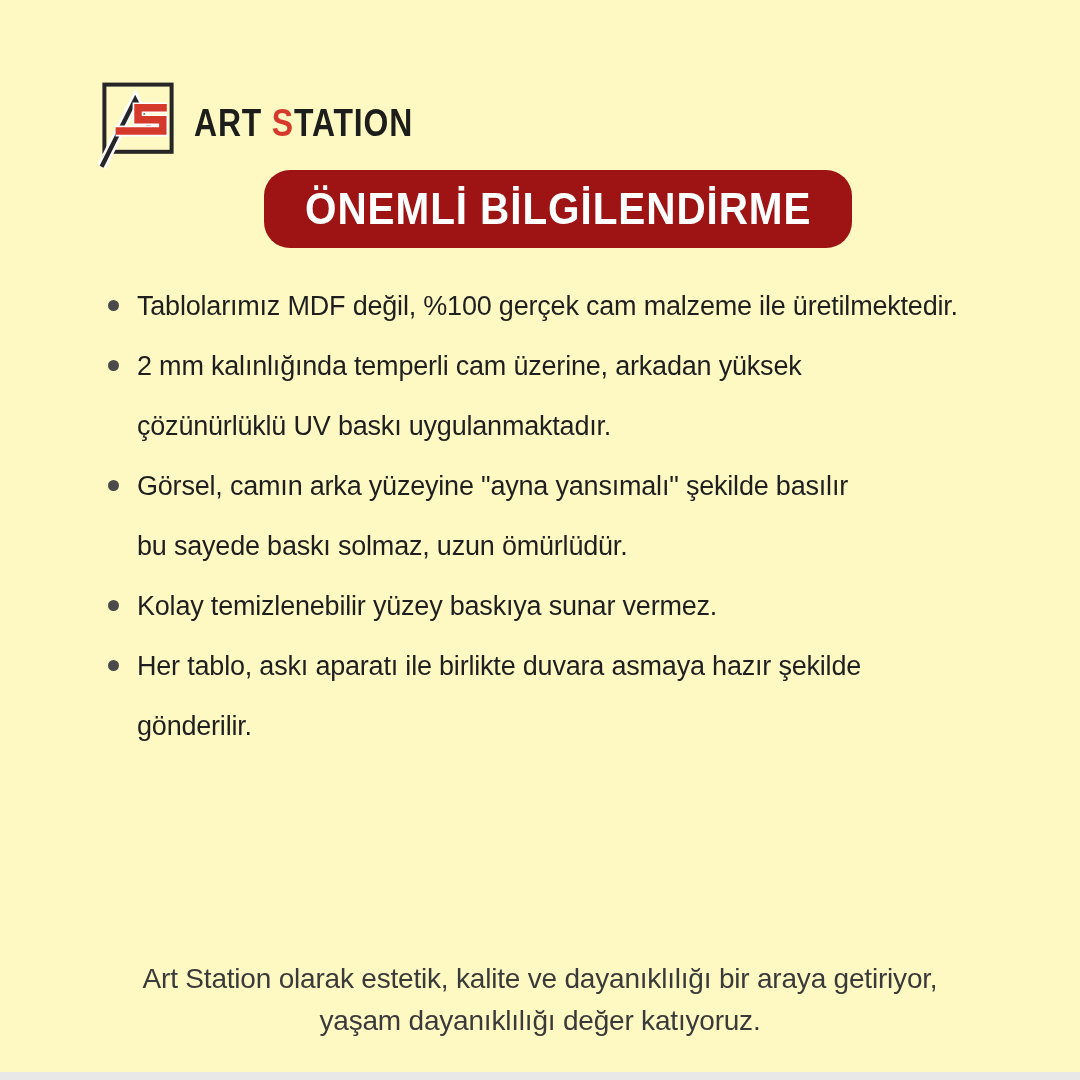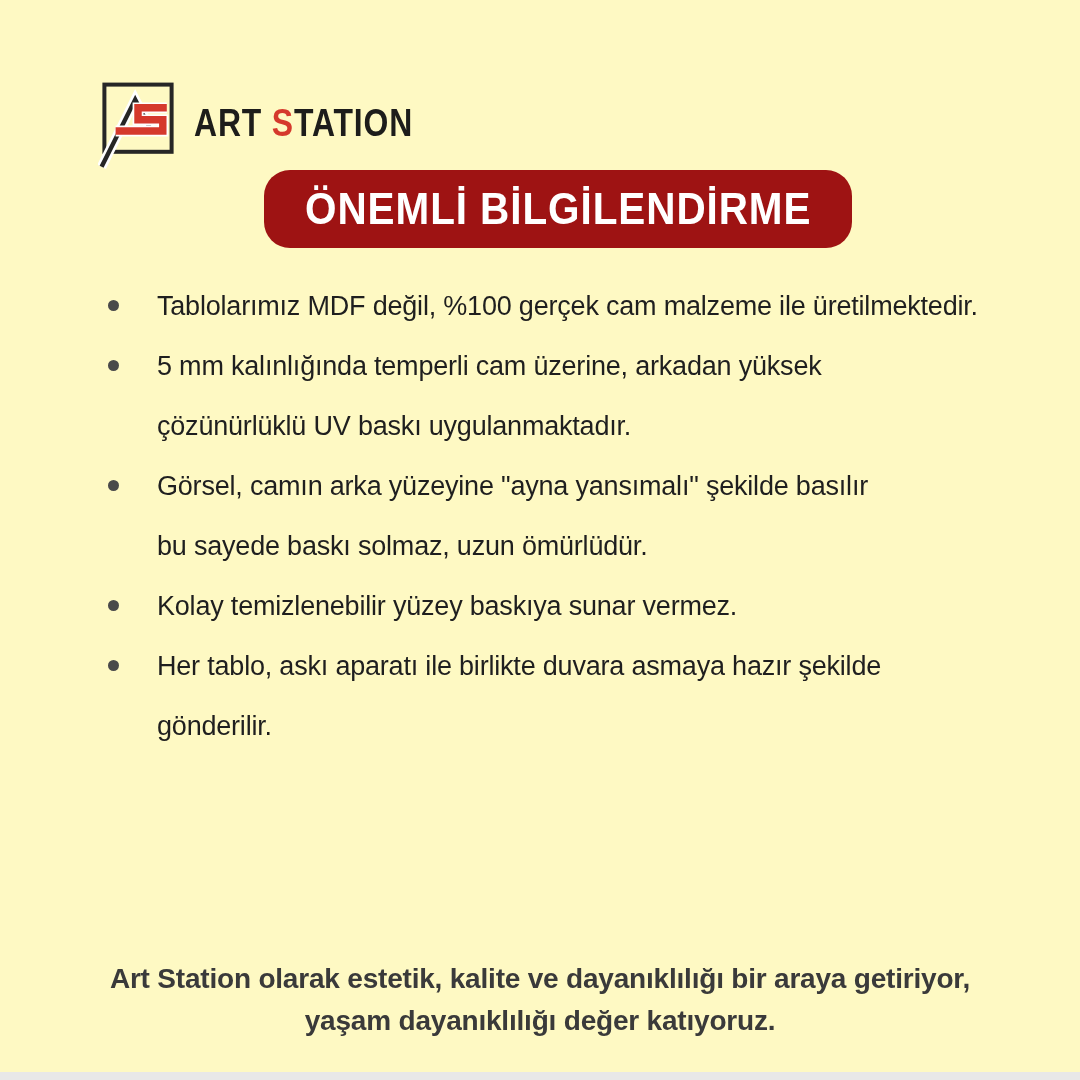--- a/index.html
+++ b/index.html
@@ -29,35 +29,35 @@
   .banner-title {
     color:#ffffff; font-size:44px; font-weight:700; letter-spacing:1px;
     transform:scaleX(0.92); white-space:nowrap;
   }
 
   
   .info-list {
     position:absolute; left:108px; top:276px; width:950px;
     list-style:none; margin:0; padding:0;
   }
-  .info-list li { display:flex; align-items:flex-start;gap:20px; }
+  .info-list li { display:flex; align-items:flex-start; }
   .dot {
     width:11px; height:11px; border-radius:50%; background:#4a4a4a;
     flex:none; margin:24px 18px 0 0;
   }
   .item-text {
     font-size:27px; line-height:60px; color:#1f1f1f;
     letter-spacing:-0.2px; white-space:pre-line;
   }
 
   
   .footer {
     position:absolute; left:0; top:958px; width:1080px;
     text-align:center; color:#3a3a3a;
-    font-size:28px; font-weight:700; line-height:42px; letter-spacing:-0.2px;
+    font-size:28px; font-weight:400; line-height:42px; letter-spacing:-0.2px;
   }
 </style>
 </head>
 <body>
 
 <div class="page">
 
   <div class="brand">
     <svg class="logo-mark" viewBox="0 0 100 115" aria-hidden="true">
 
@@ -78,21 +78,21 @@
     <span class="banner-title">ÖNEMLİ BİLGİLENDİRME</span>
   </div>
 
   <ul class="info-list">
     <li>
       <span class="dot"></span>
       <span class="item-text">Tablolarımız MDF değil, %100 gerçek cam malzeme ile üretilmektedir.</span>
     </li>
     <li>
       <span class="dot"></span>
-      <span class="item-text">5 mm kalınlığında temperli cam üzerine, arkadan yüksek
+      <span class="item-text">2 mm kalınlığında temperli cam üzerine, arkadan yüksek
 çözünürlüklü UV baskı uygulanmaktadır.</span>
     </li>
     <li>
       <span class="dot"></span>
       <span class="item-text">Görsel, camın arka yüzeyine "ayna yansımalı" şekilde basılır
 bu sayede baskı solmaz, uzun ömürlüdür.</span>
     </li>
     <li>
       <span class="dot"></span>
       <span class="item-text">Kolay temizlenebilir yüzey baskıya sunar vermez.</span>

